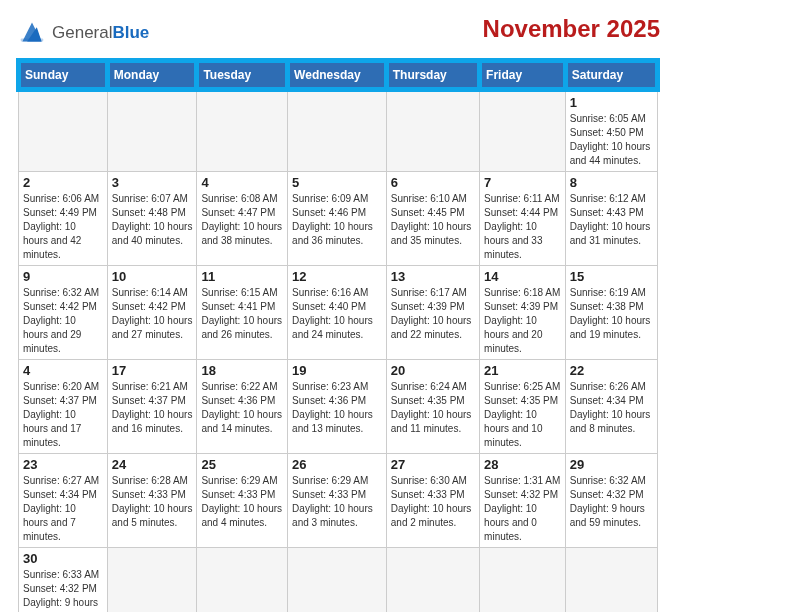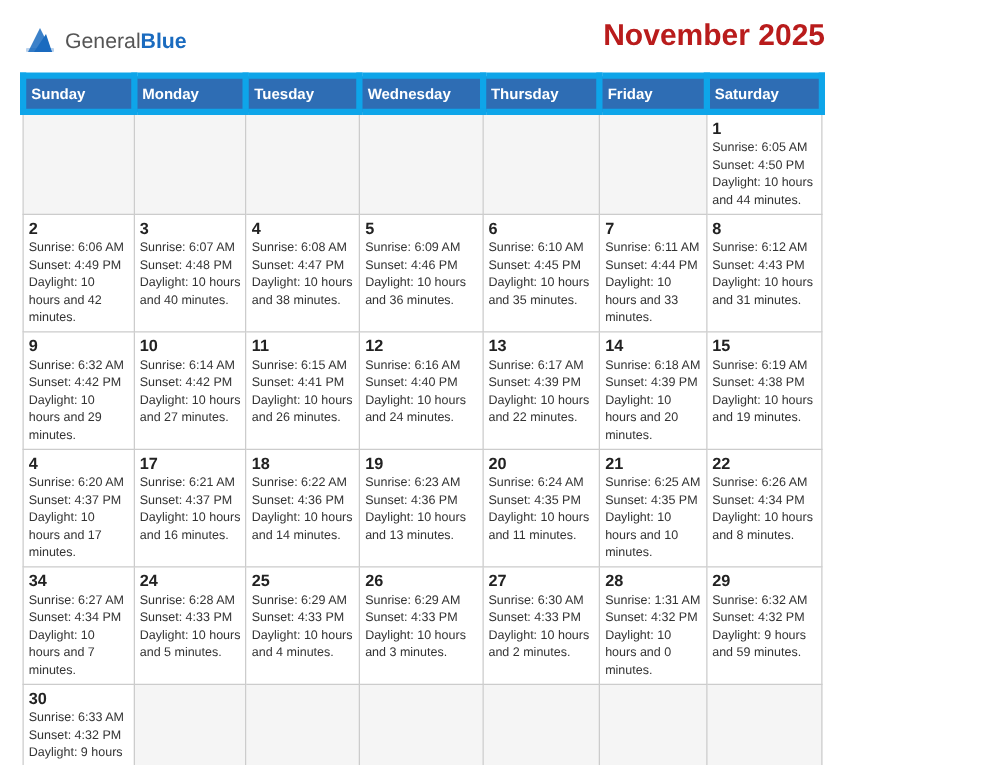--- a/index.html
+++ b/index.html
@@ -273,21 +273,21 @@
           </td>
           <td>
             <span class="day-number">22</span>
             <div class="day-info">Sunrise: 6:26 AM
 Sunset: 4:34 PM
 Daylight: 10 hours and 8 minutes.</div>
           </td>
         </tr>
         <tr>
           <td>
-            <span class="day-number">34</span>
+            <span class="day-number">23</span>
             <div class="day-info">Sunrise: 6:27 AM
 Sunset: 4:34 PM
 Daylight: 10 hours and 7 minutes.</div>
           </td>
           <td>
             <span class="day-number">24</span>
             <div class="day-info">Sunrise: 6:28 AM
 Sunset: 4:33 PM
 Daylight: 10 hours and 5 minutes.</div>
           </td>

